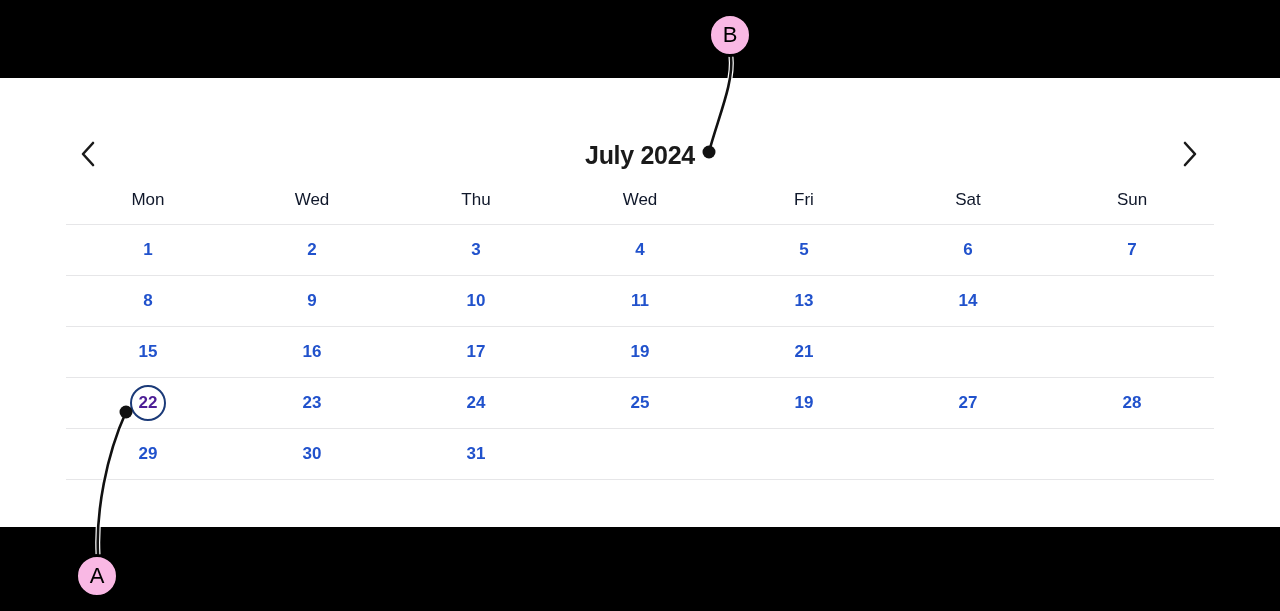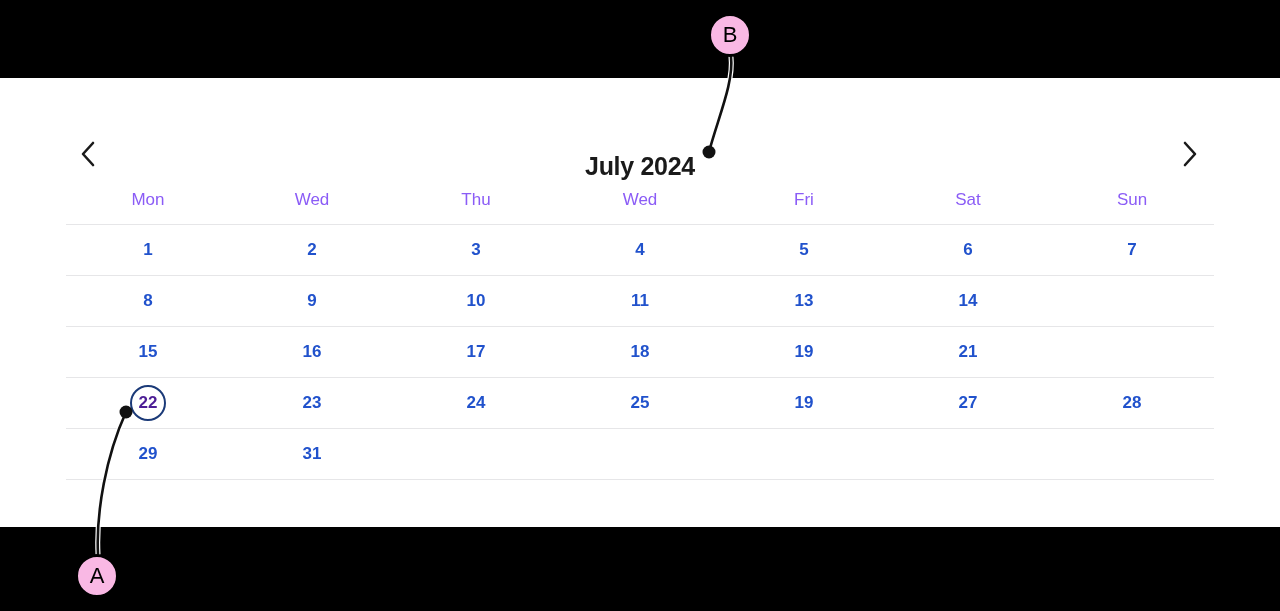--- a/index.html
+++ b/index.html
@@ -55,42 +55,42 @@
     justify-content: center;
     cursor: pointer;
   }
   .nav-prev { left: 68px; }
   .nav-next { left: 1170px; }
   .nav-arrow svg { display: block; }
 
   .month-title {
     position: absolute;
     left: 0;
-    top: 74px;
+    top: 63px;
     width: 1280px;
     text-align: center;
     font-size: 25px;
     font-weight: bold;
     color: #1a1a1a;
     letter-spacing: -0.3px;
   }
 
   
   .weekday-row {
     position: absolute;
     left: 66px;
     top: 112px;
     width: 1148px;
     display: grid;
     grid-template-columns: repeat(7, 1fr);
   }
   .weekday-cell {
     text-align: center;
     font-size: 17px;
-    color: #8b5cf6;
+    color: #0f172a;
     font-weight: normal;
   }
 
   
   .day-grid {
     position: absolute;
     left: 66px;
     top: 146px;
     width: 1148px;
   }
@@ -242,23 +242,20 @@
       <div class="day-cell">
           <span class="day-num">15</span>
         </div>
       <div class="day-cell">
           <span class="day-num">16</span>
         </div>
       <div class="day-cell">
           <span class="day-num">17</span>
         </div>
       <div class="day-cell">
-          <span class="day-num">18</span>
-        </div>
-      <div class="day-cell">
           <span class="day-num">19</span>
         </div>
       <div class="day-cell">
           <span class="day-num">21</span>
         </div>
     </div>
 
     <div class="week-row">
       <div class="day-cell selected">
           <span class="day-num">22</span>
@@ -279,20 +276,23 @@
           <span class="day-num">27</span>
         </div>
       <div class="day-cell">
           <span class="day-num">28</span>
         </div>
     </div>
 
     <div class="week-row last">
       <div class="day-cell">
           <span class="day-num">29</span>
+        </div>
+      <div class="day-cell">
+          <span class="day-num">30</span>
         </div>
       <div class="day-cell">
           <span class="day-num">31</span>
         </div>
       <div class="day-cell empty">
           <span class="day-num"></span>
         </div>
       <div class="day-cell empty">
           <span class="day-num"></span>
         </div>

